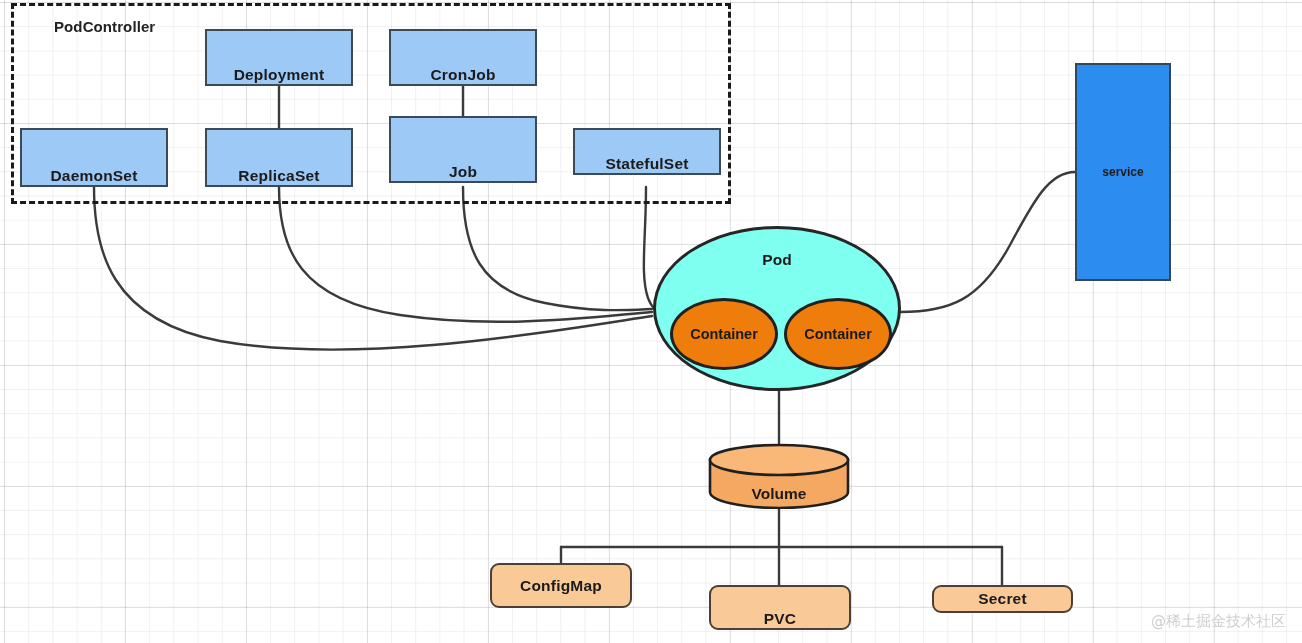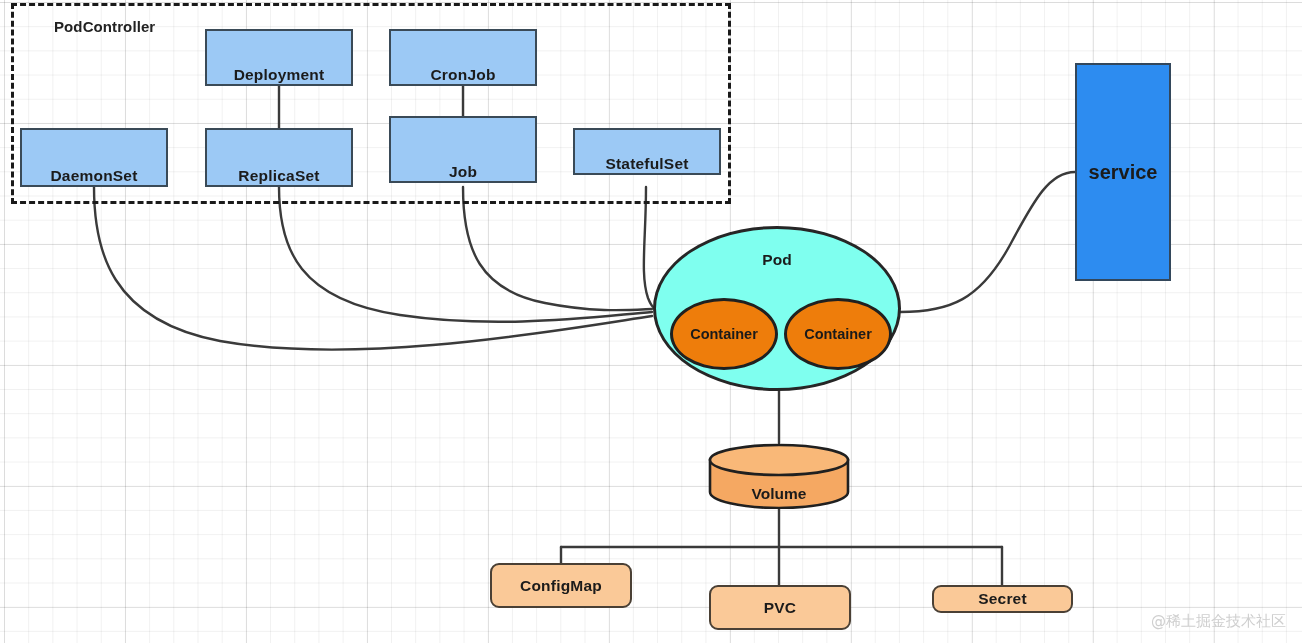--- a/index.html
+++ b/index.html
@@ -61,21 +61,21 @@
     background: #9CC9F5;
     border: 2px solid #3A4A57;
     font-size: 15.5px;
     letter-spacing: 0.2px;
     align-items: flex-end;
   }
   
   .service-box {
     background: #2D8CF0;
     border: 2px solid #33475B;
-    font-size: 20px;
+    font-size: 12px;
     font-weight: bold;
     text-align: center;
   }
   
   .pod-ellipse {
     background: #7FFFEF;
     border: 3px solid #262626;
     border-radius: 50%;
     align-items: flex-start;
     padding-top: 22px;
@@ -199,21 +199,21 @@
 
   <svg class="cylinder" style="left:707px; top:443px; width:144px; height:66px;" viewBox="0 0 144 66" xmlns="http://www.w3.org/2000/svg">
     <path d="M3,17 L3,49 A69,16 0 0 0 141,49 L141,17 Z" fill="#F5A862" stroke="#202020" stroke-width="2.6"></path>
     <ellipse cx="72" cy="17" rx="69" ry="15" fill="#F9B878" stroke="#202020" stroke-width="2.6"></ellipse>
   </svg>
   <div class="cyl-label" style="left:707px; top:485px; width:144px;">Volume</div>
 
   <div class="node store-box" style="left:490px; top:563px; width:142px; height:45px;">
     <span>ConfigMap</span>
   </div>
-  <div class="node store-box" style="left:709px; top:585px; width:142px; height:45px;">
+  <div class="node store-box" style="left:709px; top:585px; width:142px; height:45px;align-items:flex-end;">
     <span>PVC</span>
   </div>
   <div class="node store-box" style="left:932px; top:585px; width:141px; height:28px;">
     <span>Secret</span>
   </div>
 
   <div class="watermark">@稀土掘金技术社区</div>
 
 </div>
 

